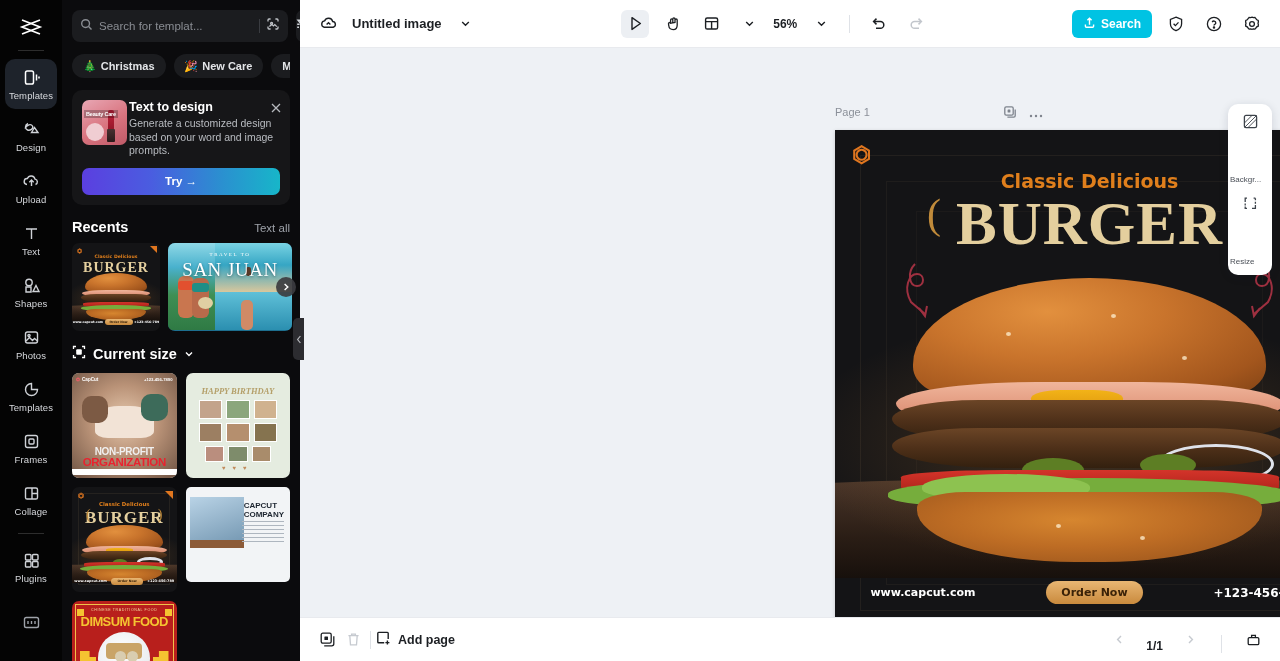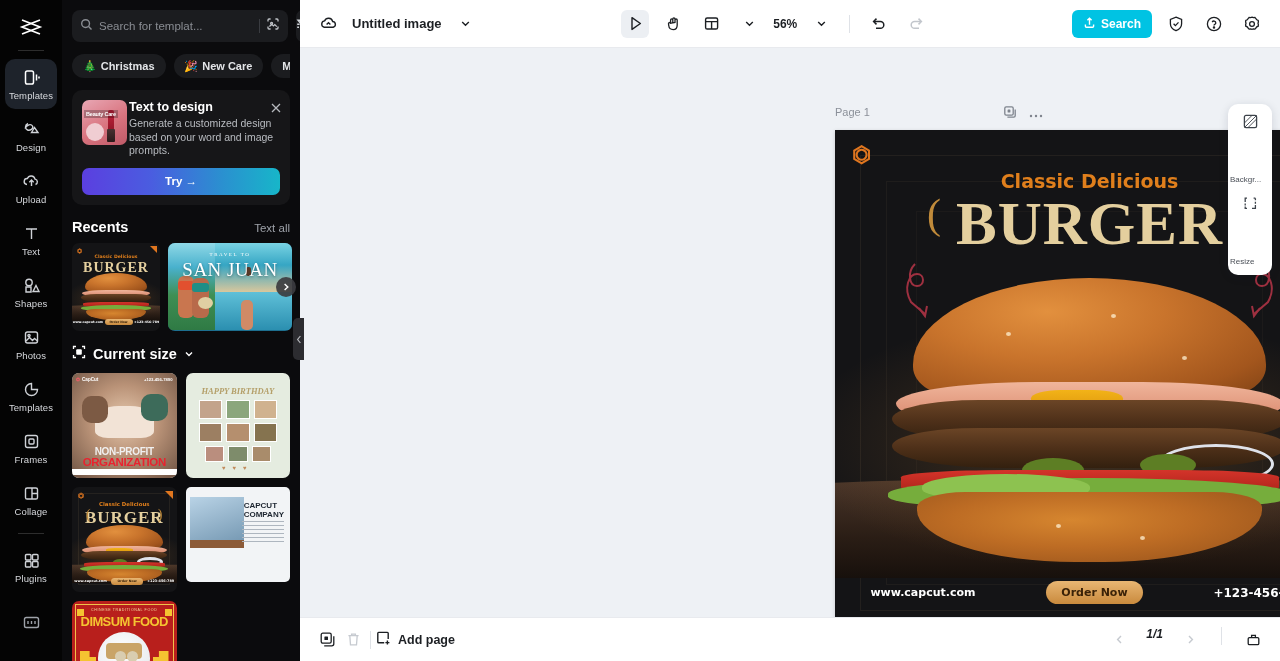--- a/index.html
+++ b/index.html
@@ -186,21 +186,21 @@
   .fl-item .fl-lbl { font-size:8px; color:#4a4f57; text-align:left;
     white-space:nowrap; overflow:hidden; text-overflow:ellipsis; width:40px;margin-top:38px; }
 
   .bottombar {
     height: 44px; background:#fff; border-top:1px solid #e8eaee;
     display:flex; align-items:center; padding:0 14px; gap:0; flex:none;
   }
   .bb-icon { width:26px; height:26px; display:flex; align-items:center; justify-content:center; cursor:pointer; }
   .addpage { display:flex; align-items:center; gap:7px; cursor:pointer;
     font-size:12.5px; color:#1c1f23; font-weight:bold; }
-  .pager { margin-left:auto; display:flex; align-items:flex-start; gap:14px;font-style:italic; }
+  .pager { margin-left:auto; display:flex; align-items:flex-end; gap:14px; }
   .pager .pg { font-size:12px; color:#1c1f23; font-weight:bold; }
 
   .collapse {
     position:absolute; left:293px; top:318px; width:11px; height:42px;
     background:#2c2c30; border-radius:5px 0 0 5px; z-index:6;
     display:flex; align-items:center; justify-content:center; cursor:pointer;
   }
 </style>
 </head>
 <body>

